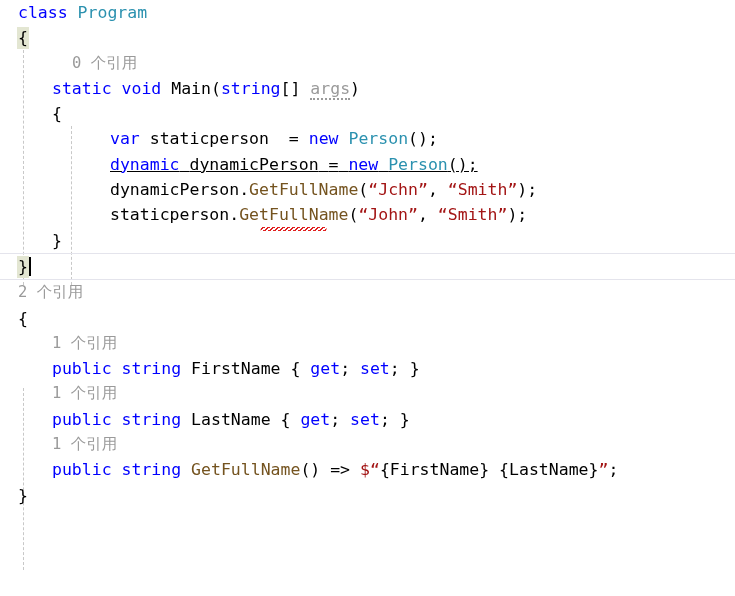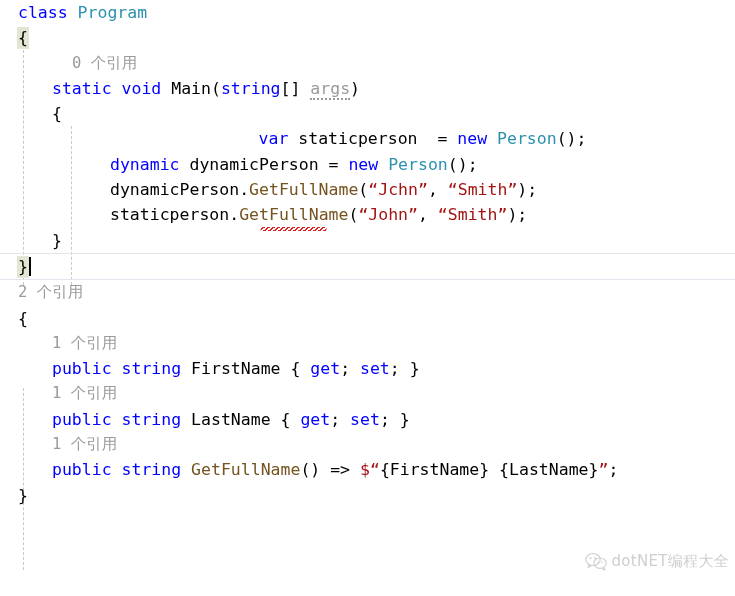--- a/index.html
+++ b/index.html
@@ -130,23 +130,23 @@
   <div class="line"><span class="kw">class</span> <span class="type">Program</span></div>
 
   <div class="line"><span class="bracehl punct">{</span></div>
 
   <div class="line codelens" style="padding-left:72px;"><span>0 个引用</span></div>
 
   <div class="line" style="padding-left:52px;"><span class="kw">static</span> <span class="kw">void</span> <span class="plain">Main</span><span class="punct">(</span><span class="kw">string</span><span class="punct">[]</span> <span class="unused">args</span><span class="punct">)</span></div>
 
   <div class="line" style="padding-left:52px;"><span class="punct">{</span></div>
 
-  <div class="line" style="padding-left:110px;text-align:center;"><span class="kw">var</span> <span class="plain">staticperson</span>  <span class="punct">=</span> <span class="kw">new</span> <span class="type">Person</span><span class="punct">();</span></div>
+  <div class="line" style="padding-left:110px;"><span class="kw">var</span> <span class="plain">staticperson</span>  <span class="punct">=</span> <span class="kw">new</span> <span class="type">Person</span><span class="punct">();</span></div>
 
-  <div class="line" style="padding-left:110px;"><span class="kw">dynamic</span> <span class="plain">dynamicPerson</span> <span class="punct">=</span> <span class="kw">new</span> <span class="type">Person</span><span class="punct">();</span></div>
+  <div class="line" style="padding-left:110px;text-decoration:underline;"><span class="kw">dynamic</span> <span class="plain">dynamicPerson</span> <span class="punct">=</span> <span class="kw">new</span> <span class="type">Person</span><span class="punct">();</span></div>
 
   <div class="line" style="padding-left:110px;"><span class="plain">dynamicPerson</span><span class="punct">.</span><span class="meth">GetFullName</span><span class="punct">(</span><span class="str">“Jchn”</span><span class="punct">, </span><span class="str">“Smith”</span><span class="punct">);</span></div>
 
   <div class="line" style="padding-left:110px;"><span class="plain">staticperson</span><span class="punct">.</span><span class="squiggle"><span class="meth">GetFullName</span></span><span class="punct">(</span><span class="str">“John”</span><span class="punct">, </span><span class="str">“Smith”</span><span class="punct">);</span></div>
 
   <div class="line" style="padding-left:52px;"><span class="punct">}</span></div>
 
   <div class="line cur"><span class="bracehl punct">}</span><span class="caret"></span></div>
 
   <div class="line codelens"><span>2 个引用</span></div>
@@ -161,27 +161,14 @@
   <div class="line codelens" style="padding-left:52px;"><span>1 个引用</span></div>
 
   <div class="line" style="padding-left:52px;"><span class="kw">public</span> <span class="kw">string</span> <span class="plain">LastName</span> <span class="punct">{ </span><span class="kw">get</span><span class="punct">; </span><span class="kw">set</span><span class="punct">; </span><span class="punct">}</span></div>
 
   <div class="line codelens" style="padding-left:52px;"><span>1 个引用</span></div>
 
   <div class="line" style="padding-left:52px;"><span class="kw">public</span> <span class="kw">string</span> <span class="meth">GetFullName</span><span class="punct">()</span> <span class="punct">=&gt;</span> <span class="str">$“</span><span class="plain">{FirstName}</span><span class="plain"> </span><span class="plain">{LastName}</span><span class="str">”</span><span class="punct">;</span></div>
 
   <div class="line"><span class="punct">}</span></div>
 
-  <div id="watermark">
-    <svg width="22" height="19" viewBox="0 0 22 19">
-      <ellipse cx="8" cy="7.5" rx="7.2" ry="6" fill="none" stroke="#8c8c8c" stroke-width="1.1"></ellipse>
-      <path d="M4.5 12.6 L3 15.4 L6.1 13.8" fill="none" stroke="#8c8c8c" stroke-width="1.1" stroke-linejoin="round"></path>
-      <circle cx="5.6" cy="6.2" r="0.95" fill="#8c8c8c"></circle>
-      <circle cx="10.2" cy="6.2" r="0.95" fill="#8c8c8c"></circle>
-      <ellipse cx="15" cy="11.2" rx="6.2" ry="5.2" fill="none" stroke="#8c8c8c" stroke-width="1.1"></ellipse>
-      <path d="M18.4 15.6 L20 18 L17.2 16.8" fill="none" stroke="#8c8c8c" stroke-width="1.1" stroke-linejoin="round"></path>
-      <circle cx="13.1" cy="10.2" r="0.8" fill="#8c8c8c"></circle>
-      <circle cx="17" cy="10.2" r="0.8" fill="#8c8c8c"></circle>
-    </svg>
-    <span>dotNET编程大全</span>
-  </div>
 
 </div>
 
 </body></html>

